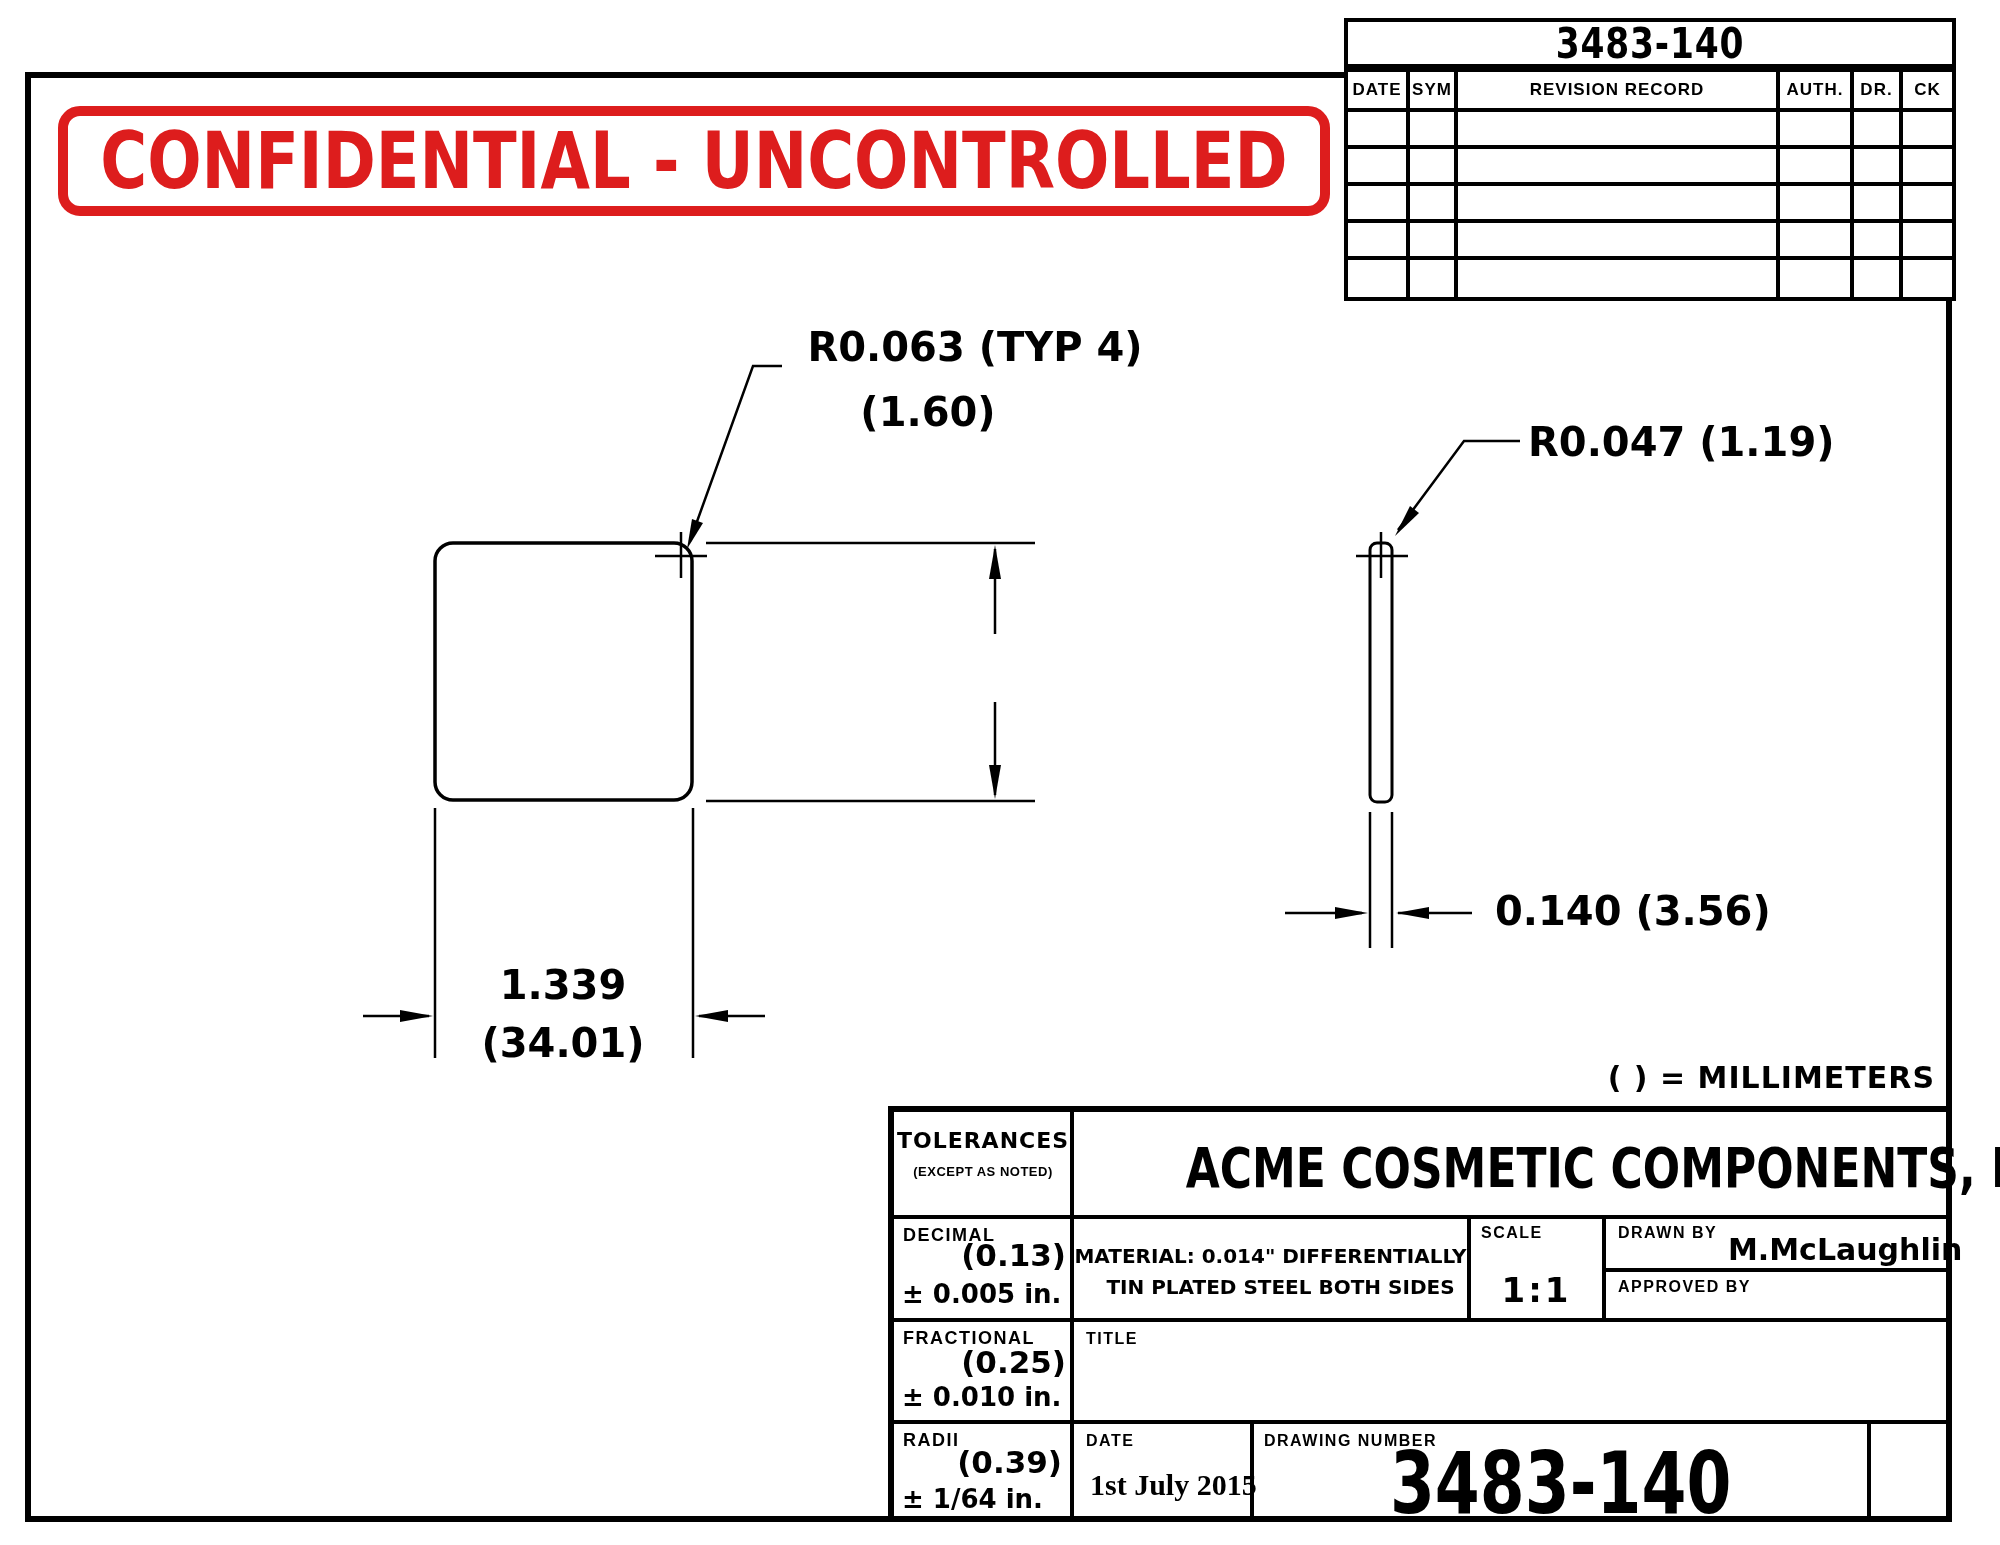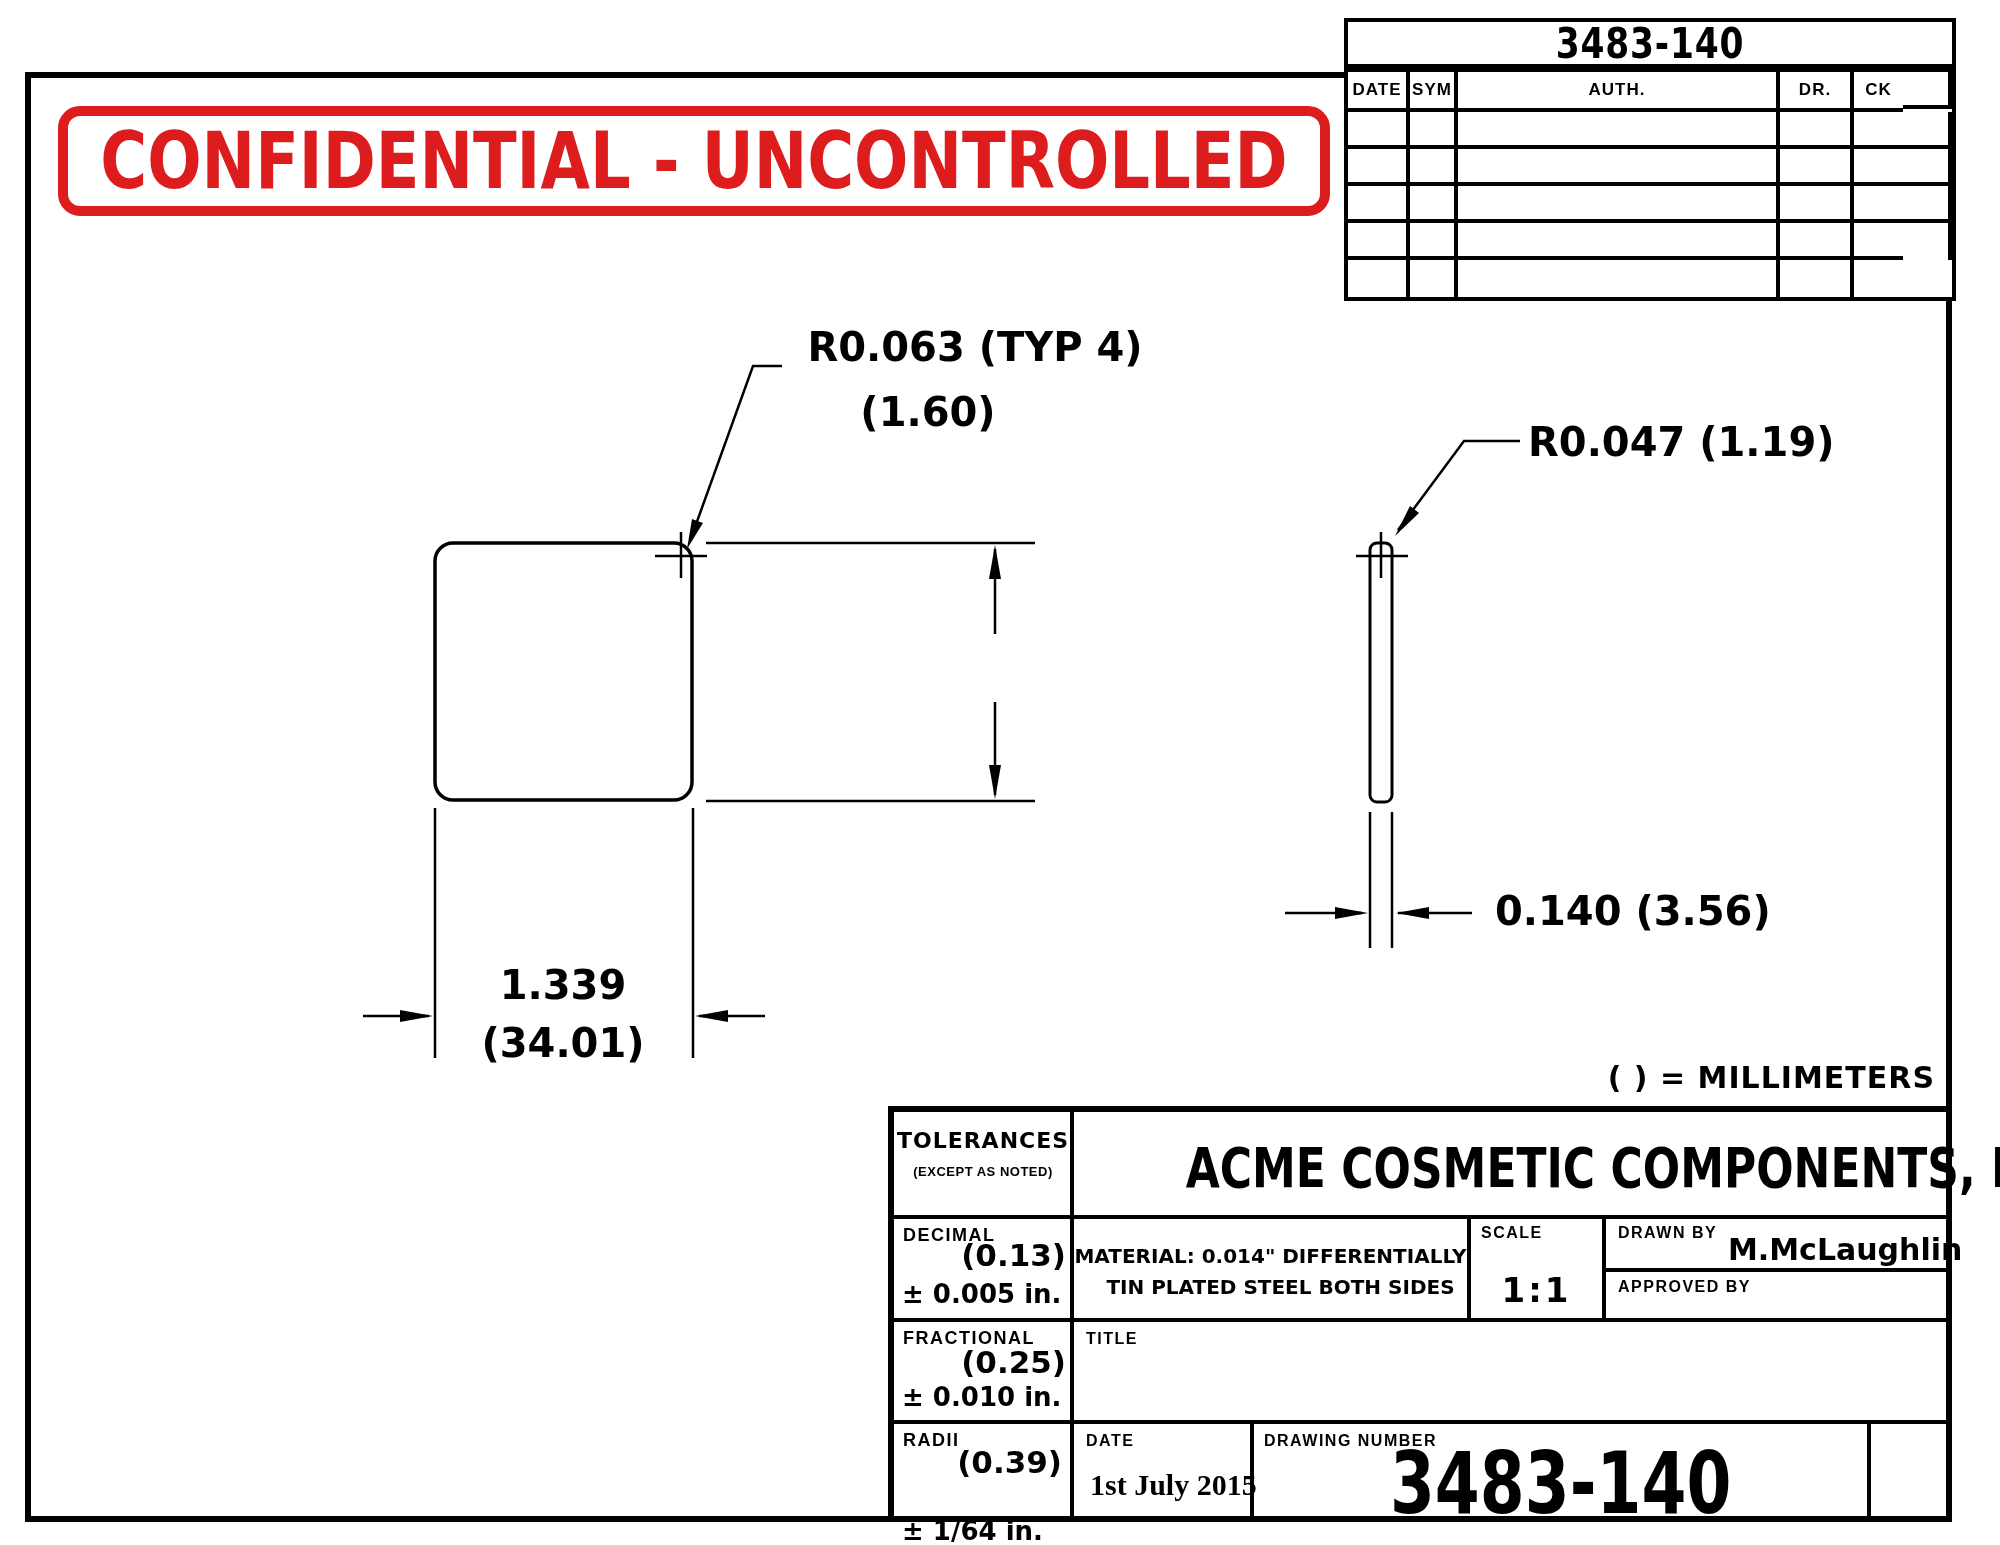--- a/index.html
+++ b/index.html
@@ -119,20 +119,21 @@
   <div class="abs dim dim-l nowrap" style="left:1495px; top:911px;">0.140 (3.56)</div>
   <div class="abs units" style="left:1600px; top:1060px; width:335px;">( ) = MILLIMETERS</div>
 
   <div class="abs rev-table">
     <div class="rev-head">
       <span class="rev-head-text condense">3483-140</span>
     </div>
     <div class="rev-grid">
       <div class="rev-cell hdr">DATE</div>
       <div class="rev-cell hdr">SYM</div>
+      <div class="rev-cell hdr">REVISION RECORD</div>
       <div class="rev-cell hdr">AUTH.</div>
       <div class="rev-cell hdr">DR.</div>
       <div class="rev-cell hdr last">CK</div>
 
       <div class="rev-cell"></div>
       <div class="rev-cell"></div>
       <div class="rev-cell"></div>
       <div class="rev-cell"></div>
       <div class="rev-cell"></div>
       <div class="rev-cell last"></div>
@@ -185,21 +186,21 @@
     <div class="lbl" style="left:9px; top:113px; font-size:18px;">DECIMAL</div>
     <div class="val tol-mm" style="left:0; top:125px; width:172px;">(0.13)</div>
     <div class="val tol-val" style="left:8px; top:167px;">±  0.005 in.</div>
 
     <div class="lbl" style="left:9px; top:216px; font-size:18px;">FRACTIONAL</div>
     <div class="val tol-mm" style="left:0; top:232px; width:172px;">(0.25)</div>
     <div class="val tol-val" style="left:8px; top:270px;">±  0.010 in.</div>
 
     <div class="lbl" style="left:9px; top:318px; font-size:18px;">RADII</div>
     <div class="val tol-mm" style="left:0; top:332px; width:168px;">(0.39)</div>
-    <div class="val tol-val" style="left:8px; top:372px;margin-top:32px;">±  1/64 in.</div>
+    <div class="val tol-val" style="left:8px; top:372px;">±  1/64 in.</div>
 
     <div class="val" style="left:180px; top:24px; width:872px; text-align:center; font-size:55px;">
       <span class="condense" style="transform:scaleX(.8);">ACME COSMETIC COMPONENTS, LLC</span>
     </div>
 
     <div class="val" style="left:180px; top:132px; width:393px; text-align:center; font-size:20px;">MATERIAL: 0.014" DIFFERENTIALLY</div>
     <div class="val" style="left:180px; top:163px; width:393px; text-align:center; font-size:20px;padding-left:20px;">TIN PLATED STEEL BOTH SIDES</div>
 
     <div class="lbl" style="left:587px; top:112px;">SCALE</div>
     <div class="val" style="left:577px; top:158px; width:131px; text-align:center; font-size:34px; letter-spacing:3px;">1:1</div>

